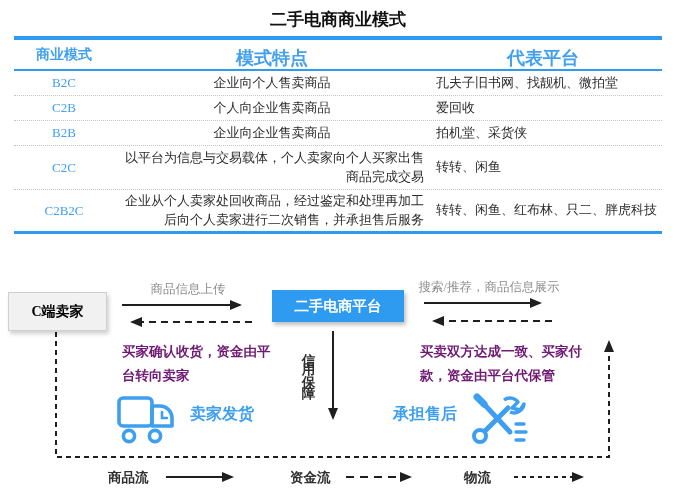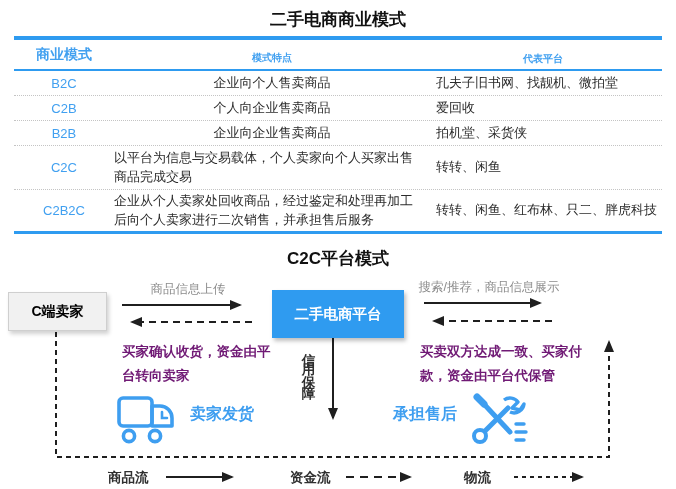--- a/index.html
+++ b/index.html
@@ -1,49 +1,49 @@
 <!DOCTYPE html>
 <html><head>
 <meta charset="utf-8">
 <style>
   html,body{margin:0;padding:0;background:#fff;}
   .stage{position:relative;width:676px;height:489px;background:#fff;overflow:hidden;
-         font-family:Liberation Sans, sans-serif;color:#2b2b2b;border-radius:20px;}
+         font-family:Liberation Serif, serif;color:#2b2b2b;border-radius:20px;}
   .title{position:absolute;left:0;width:676px;text-align:center;font-size:17px;font-weight:bold;color:#111;}
   .t1{top:8px;}
   .t2{top:247px;}
 
   
   .table{position:absolute;left:14px;top:36px;width:648px;}
   .t-top{height:4px;background:#2E9BF0;}
   .t-bottom{height:3px;background:#2E9BF0;}
   .row{display:flex;align-items:center;}
   .thead{height:29px;border-bottom:2px solid #2E9BF0;}
   .th{color:#41A0F0;font-weight:bold;font-size:14px;}
   .c1{width:100px;text-align:center;flex:0 0 auto;}
   .c2{width:316px;text-align:center;flex:0 0 auto;font-size:13px;line-height:1.45;}
   .c3{width:226px;text-align:left;padding-left:6px;flex:0 0 auto;font-size:13px;line-height:1.4;}
-  .c3.th,.c2.th{font-size:10px;margin-top:8px;}
+  .c3.th,.c2.th{font-size:18px;margin-top:8px;}
   .c3.th{text-align:center;padding-left:0;}
   .model{color:#41A0F0;font-size:13px;}
   .r{border-bottom:1px dotted #c4c4c4;}
   .r0,.r1,.r2{height:24px;}
   .r3{height:43px;}
   .r4{height:41px;border-bottom:none;}
-  .c2.wrap{text-align:left;padding-right:6px;width:310px;}
+  .c2.wrap{text-align:right;padding-right:6px;width:310px;}
 
   
   .overlay{position:absolute;left:0;top:0;width:676px;height:489px;z-index:1;pointer-events:none;}
   .nodebox{position:absolute;z-index:2;display:flex;align-items:center;justify-content:center;
            font-size:14px;font-weight:bold;}
   .graybox{background:#f1f1f1;border:1px solid #cfcfcf;box-shadow:2px 3px 4px rgba(0,0,0,.18);color:#000000;}
   .bluebox{background:#2F9BF0;color:#fff;box-shadow:2px 3px 4px rgba(0,0,0,.25);}
   .seller{left:8px;top:292px;width:97px;height:37px;}
   .buyer{left:561px;top:292px;width:99px;height:37px;}
-  .platform{left:272px;top:290px;width:132px;height:48px;font-size:14.5px;}
+  .platform{left:272px;top:290px;width:132px;height:32px;font-size:14.5px;}
   .flowlabel{position:absolute;color:#8b8b8b;font-size:12.5px;text-align:center;z-index:2;}
   .lab-upload{left:118px;top:281px;width:140px;}
   .lab-search{left:410px;top:279px;width:158px;}
   .note{position:absolute;font-size:13.5px;font-weight:600;color:#701a75;line-height:1.8;z-index:2;}
   .note-left{left:122px;top:340px;width:152px;}
   .note-right{left:420px;top:340px;width:162px;}
   .vtext{position:absolute;left:299px;top:342px;writing-mode:vertical-rl;letter-spacing:11px;
          font-size:13.5px;font-weight:600;color:#2f2f2f;z-index:2;}
   .bluelabel{position:absolute;color:#3E9EF0;font-size:16px;font-weight:600;z-index:2;}
   .lab-ship{left:190px;top:404px;}
@@ -91,21 +91,20 @@
       <div class="c3">转转、闲鱼</div>
     </div>
     <div class="row r4 row">
       <div class="c1 model">C2B2C</div>
       <div class="c2 wrap">企业从个人卖家处回收商品，经过鉴定和处理再加工后向个人卖家进行二次销售，并承担售后服务</div>
       <div class="c3">转转、闲鱼、红布林、只二、胖虎科技</div>
     </div>
     <div class="t-bottom"></div>
   </div>
 
-  <div class="title t2">C2C平台模式</div>
 
   <svg class="overlay" viewBox="0 0 676 489">
     <defs>
       <marker id="ah" markerUnits="userSpaceOnUse" markerWidth="12" markerHeight="10" refX="10" refY="5" orient="auto">
         <polygon points="0,0 12,5 0,10" fill="#1f1f1f"></polygon>
       </marker>
     </defs>
     <line x1="122" y1="305" x2="240" y2="305" stroke="#1f1f1f" stroke-width="2" marker-end="url(#ah)"></line>
     <line x1="252" y1="322" x2="132" y2="322" stroke="#1f1f1f" stroke-width="2" stroke-dasharray="7 5" marker-end="url(#ah)"></line>
     <line x1="424" y1="303" x2="540" y2="303" stroke="#1f1f1f" stroke-width="2" marker-end="url(#ah)"></line>

